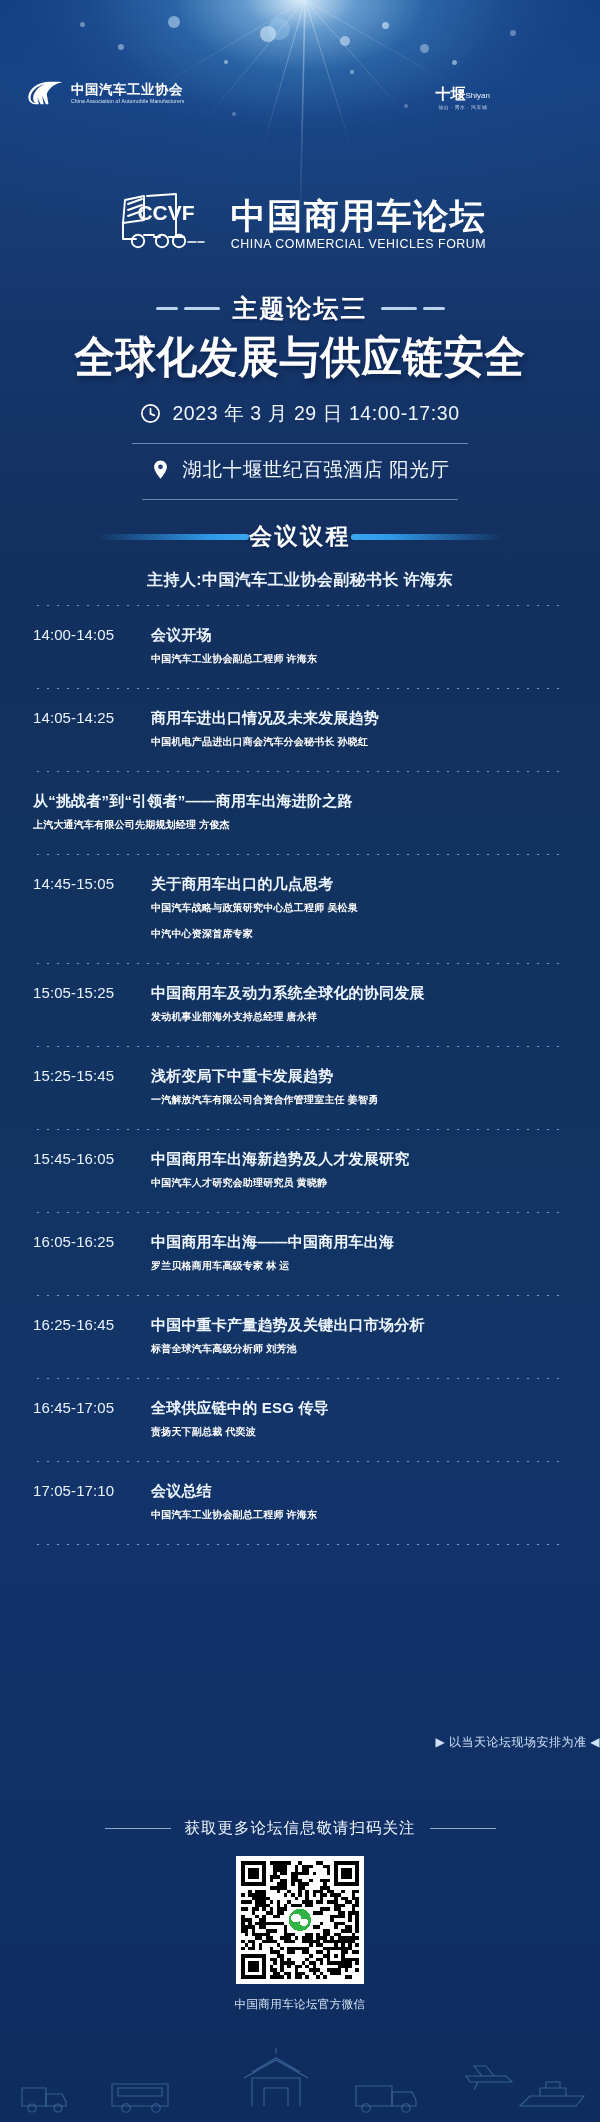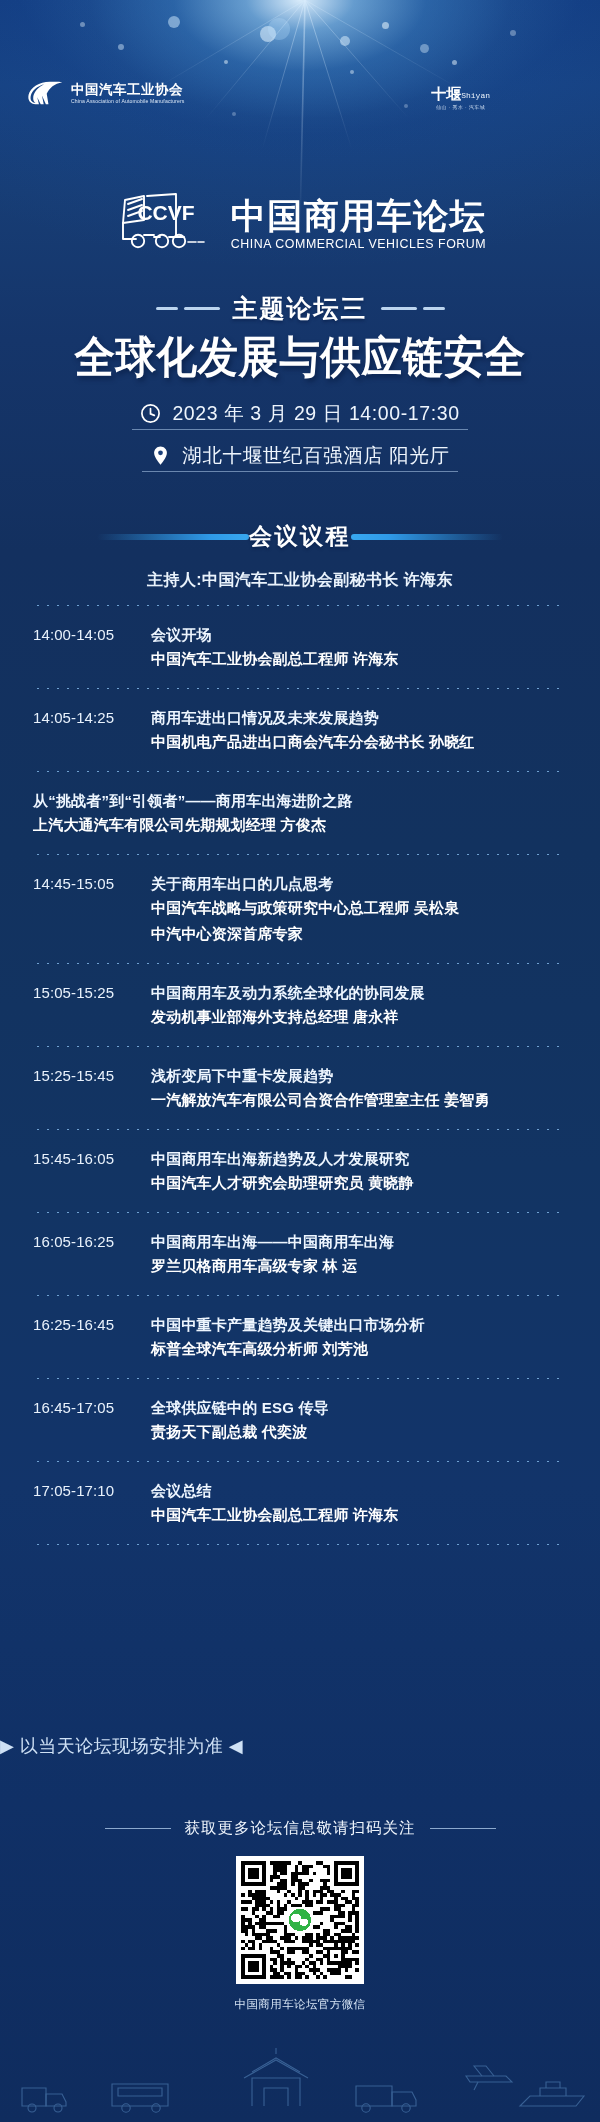--- a/index.html
+++ b/index.html
@@ -41,21 +41,21 @@
     font-size: 5.1px; color: #dce8f7; letter-spacing: .15px; line-height: 8px;
     transform: scaleY(1.05);
   }
   .shiyan { text-align: center; padding-right: 4px; }
   .shiyan-row { display: flex; align-items: flex-end; justify-content: center; }
   .shiyan-cn {
     font-size: 15px; color: #ffffff; font-family: "Liberation Serif", serif;
     font-weight: bold; line-height: 16px;
   }
   .shiyan-en {
-    font-size: 8px; color: #eaf2fb; font-family: Liberation Mono, monospace;
+    font-size: 8px; color: #eaf2fb; font-family: Liberation Sans, sans-serif;
     line-height: 12px;
     margin-top: 14px;
   }
   .shiyan-sub {
     font-size: 5px; color: #cdddf0; letter-spacing: .4px; margin-top: 2px;
   }
   
   .logo-block {
     position: absolute; left: 0; top: 190px; width: 600px;
     display: flex; align-items: center; justify-content: center; gap: 13px;
@@ -96,21 +96,21 @@
   }
   
   .meta { position: absolute; left: 0; top: 400px; width: 600px; }
   .meta-row {
     display: flex; align-items: center; justify-content: center; gap: 11px;
     margin-bottom: 12px;
   }
   .meta-inner {
     display: flex; align-items: center; gap: 11px;
     border-bottom: 1px solid rgba(176,205,238,.55);
-    padding: 0 8px 2px 8px;
+    padding: 0 8px 16px 8px;
   }
   .meta-text {
     font-size: 19.5px; color: #eef5fd; letter-spacing: .6px; white-space: nowrap;
   }
   .ic { flex: none; }
   
   .agenda-head {
     position: absolute; left: 0; top: 521px; width: 600px;
     display: flex; align-items: center; justify-content: center; 
   }
@@ -151,27 +151,27 @@
     flex: none; width: 104px;
     font-size: 15px; color: #e9f2fc; letter-spacing: .1px; white-space: nowrap;
     line-height: 23px;
   }
   .body { flex: 1 1 auto; min-width: 0; }
   .topic {
     font-size: 15px; color: #eef6ff; font-weight: bold; line-height: 23px;
     letter-spacing: .2px;
   }
   .speaker {
-    font-size: 15px; color: #ffffff; font-weight: bold; line-height: 26px;
+    font-size: 10px; color: #ffffff; font-weight: bold; line-height: 26px;
     letter-spacing: .2px;
   }
   
   .note {
     position: absolute; left: 0; top: 1734px; width: 600px;
-    text-align: left; font-size: 18px; color: #cfe1f5; letter-spacing: .5px;
+    text-align: right; font-size: 12px; color: #cfe1f5; letter-spacing: .5px;
   }
   
   .qr-head {
     position: absolute; left: 0; top: 1818px; width: 600px;
     display: flex; align-items: center; justify-content: center; gap: 14px;
   }
   .qr-head .hr {
     width: 66px; height: 1px; background: rgba(182,210,240,.75);
   }
   .qr-head-label {

